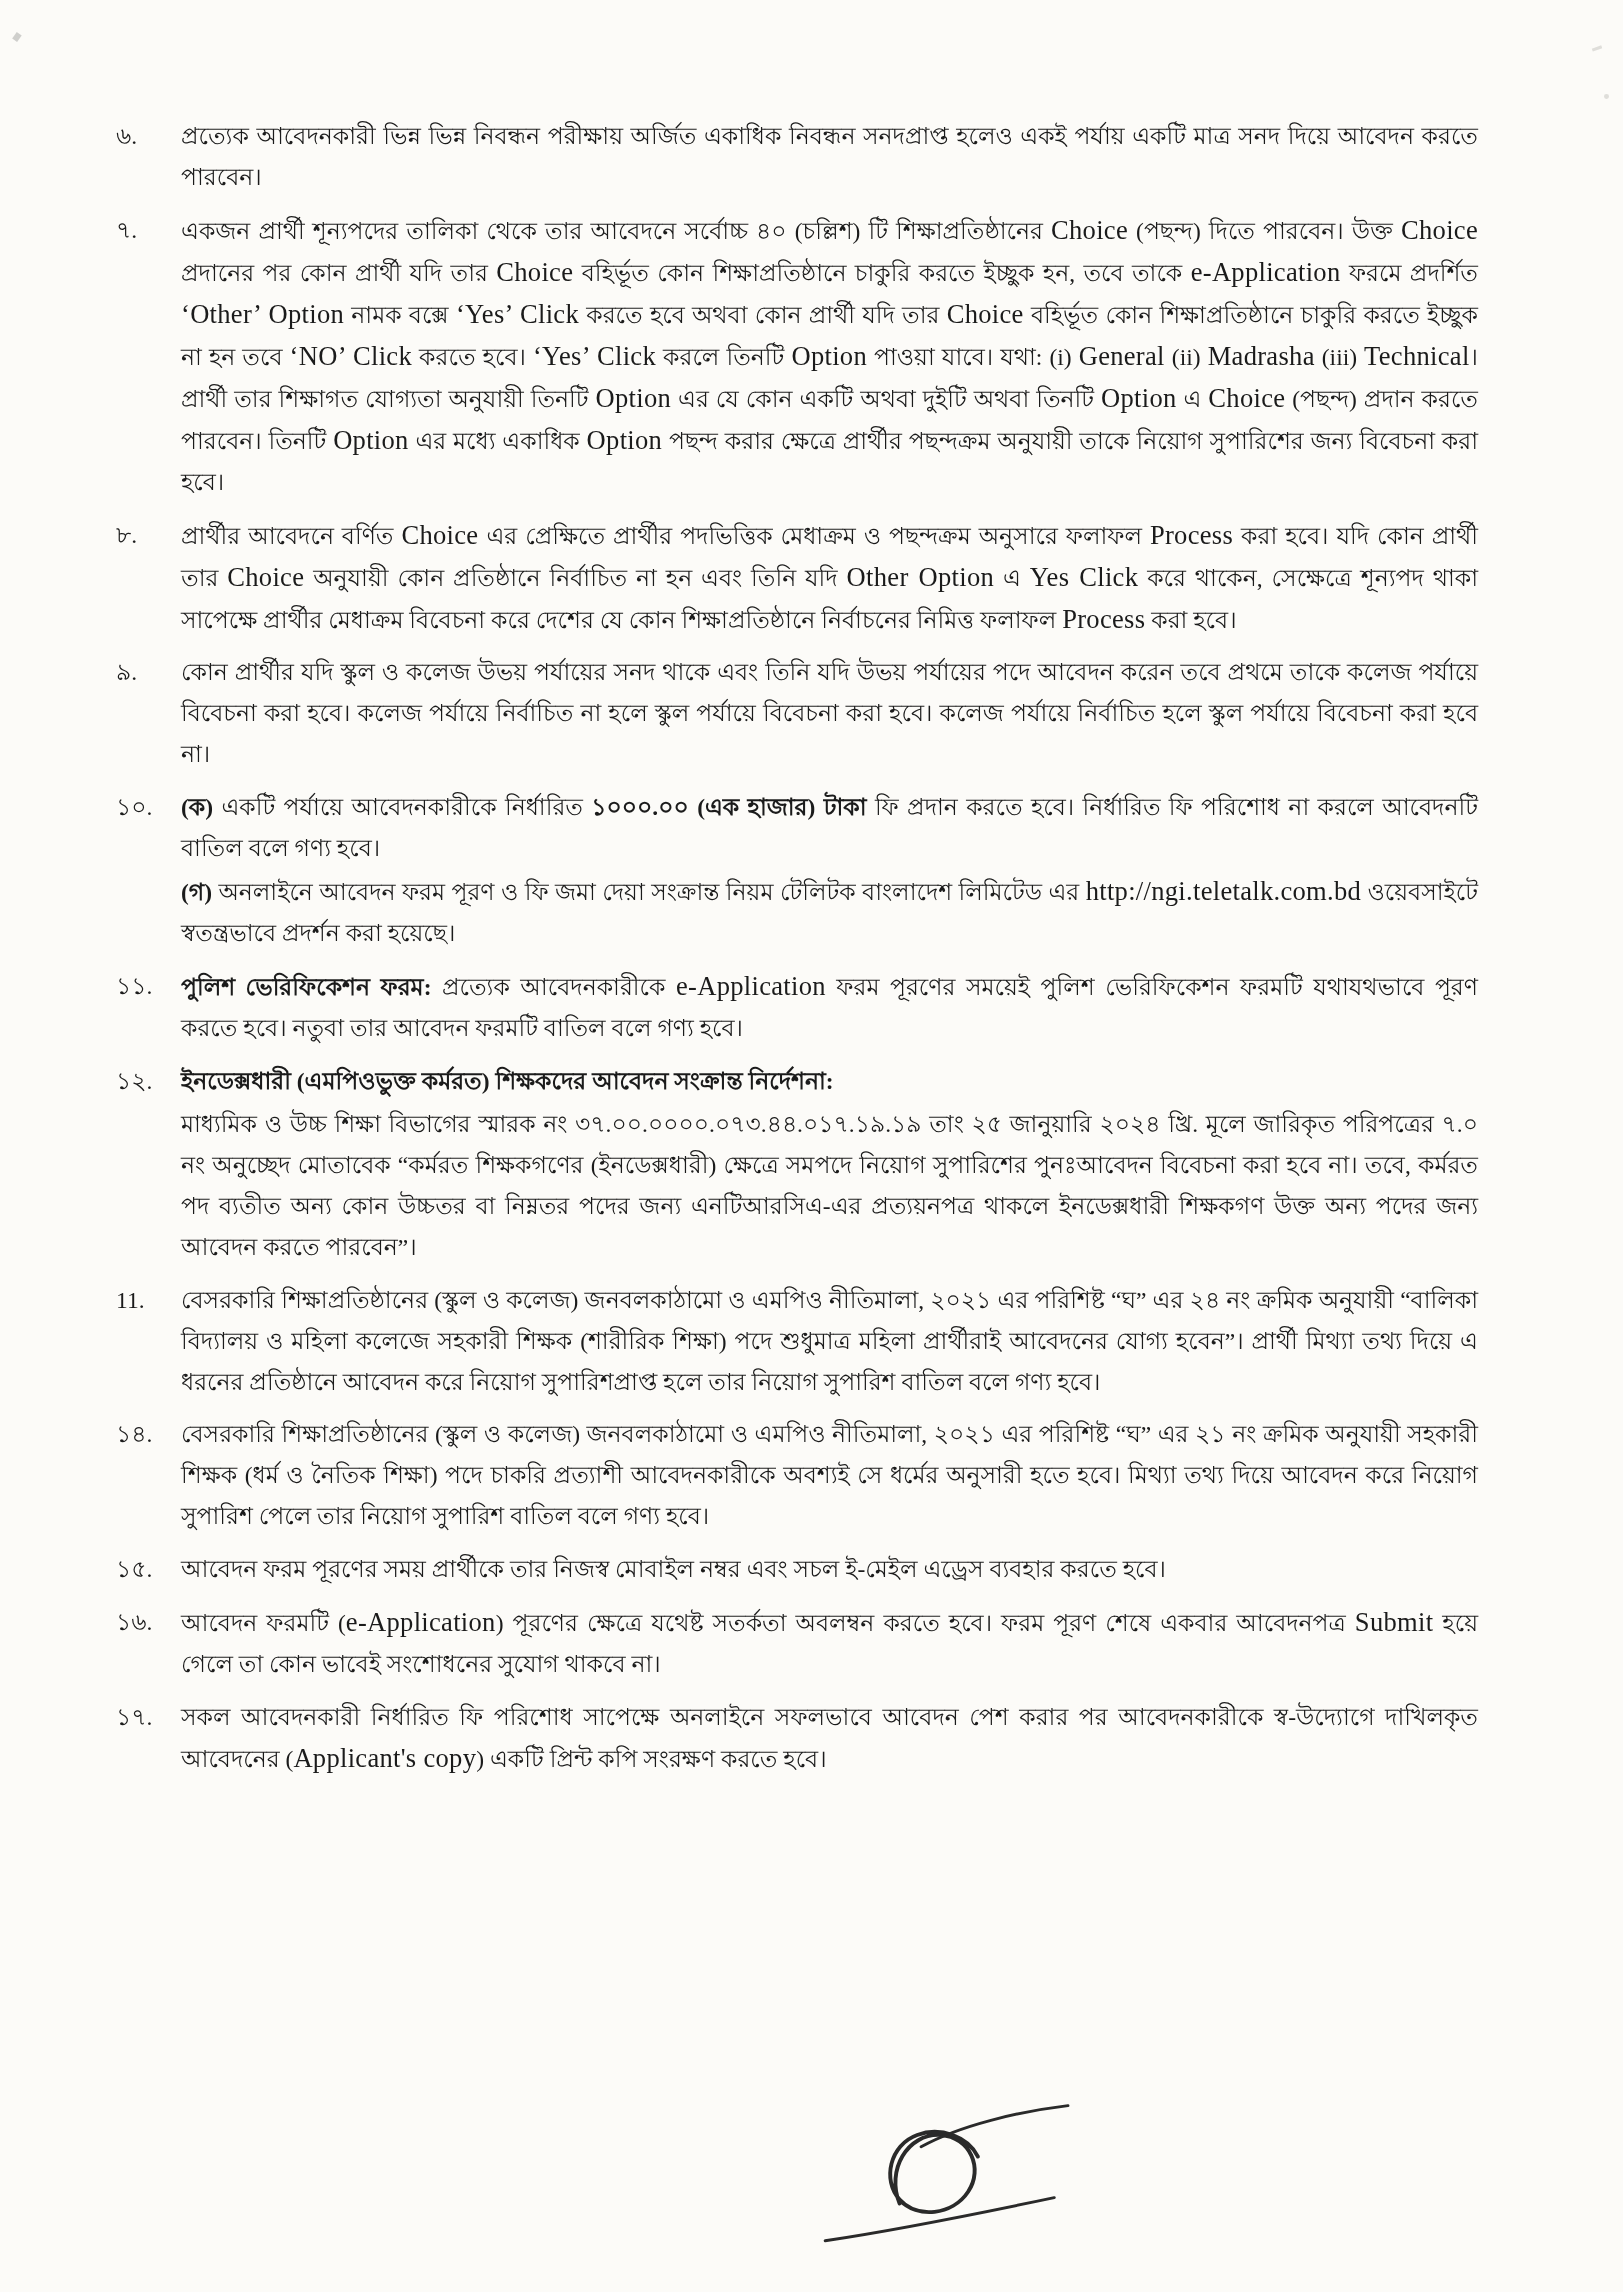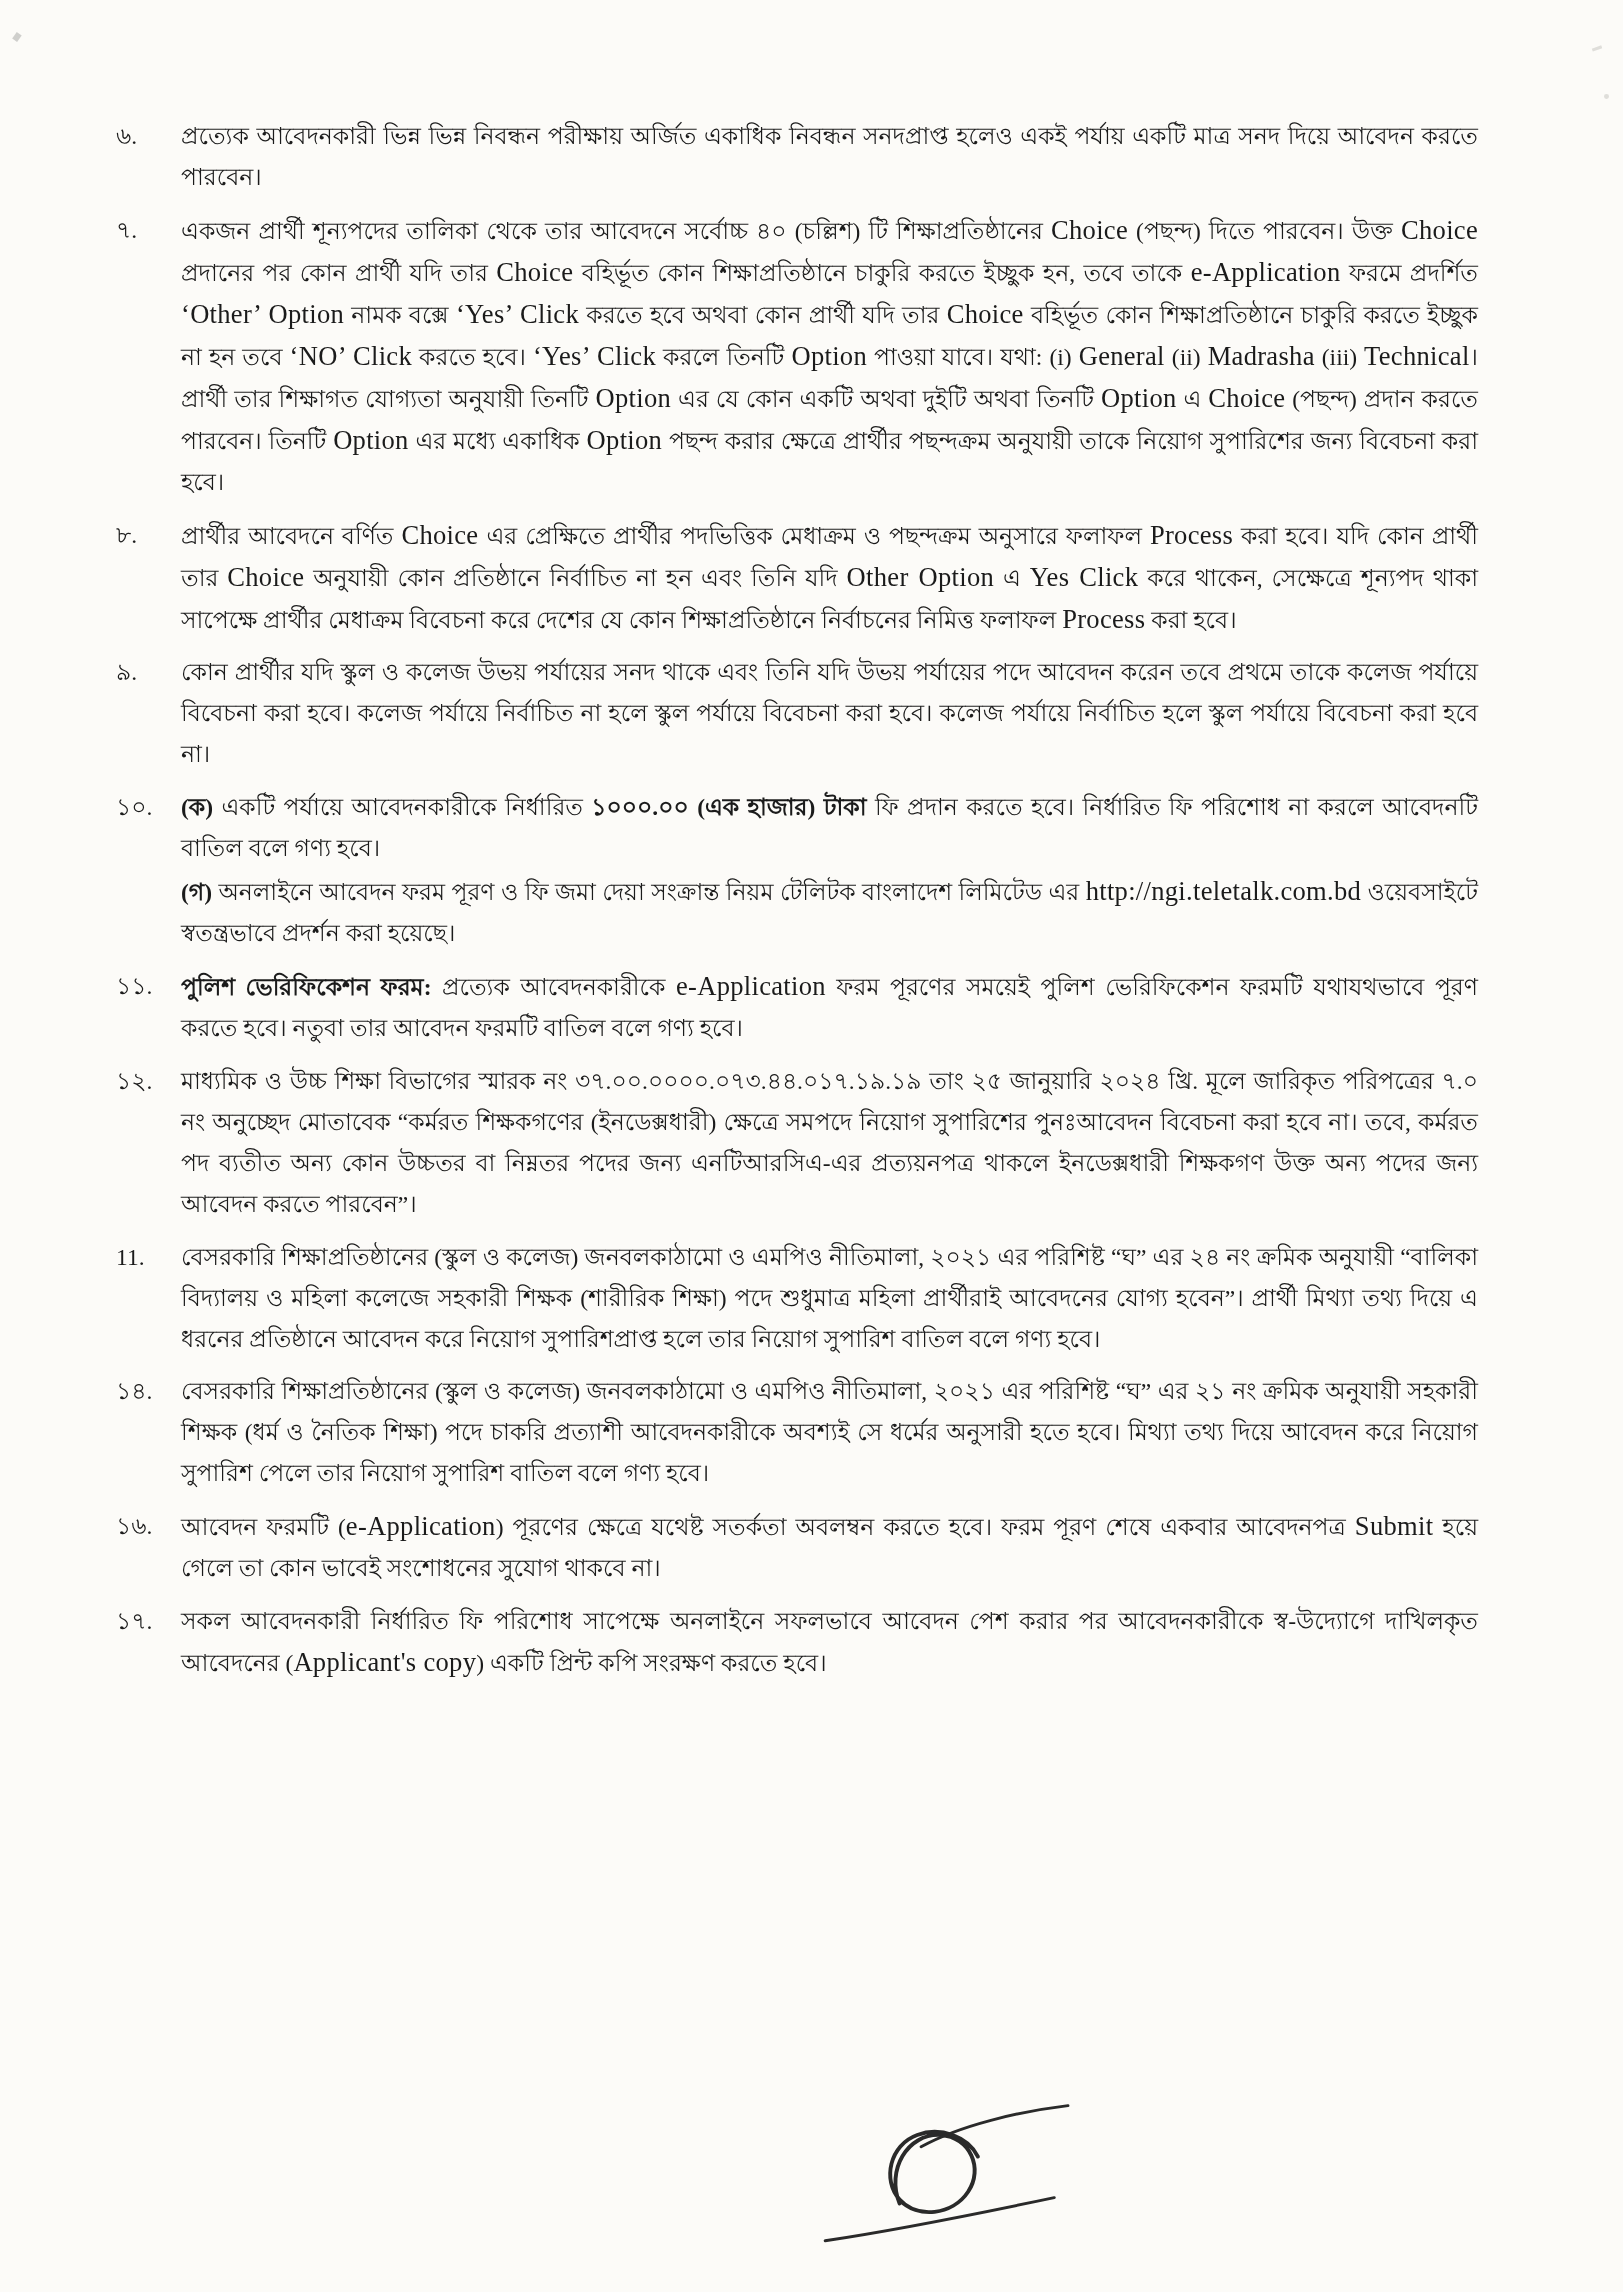--- a/index.html
+++ b/index.html
@@ -106,33 +106,40 @@
       </div>
       <div class="item">
         <div class="num">১১.</div>
         <div class="body">
           <p class="para"><span class="bold">পুলিশ ভেরিফিকেশন ফরম:</span><span> প্রত্যেক আবেদনকারীকে </span><span class="latin">e-Application</span><span> ফরম পূরণের সময়েই পুলিশ ভেরিফিকেশন ফরমটি যথাযথভাবে পূরণ করতে হবে। নতুবা তার আবেদন ফরমটি বাতিল বলে গণ্য হবে।</span></p>
         </div>
       </div>
       <div class="item">
         <div class="num">১২.</div>
         <div class="body">
+          <p class="para"><span class="bold">ইনডেক্সধারী (এমপিওভুক্ত কর্মরত) শিক্ষকদের আবেদন সংক্রান্ত নির্দেশনা:</span></p>
           <p class="para"><span>মাধ্যমিক ও উচ্চ শিক্ষা বিভাগের স্মারক নং ৩৭.০০.০০০০.০৭৩.৪৪.০১৭.১৯.১৯ তাং ২৫ জানুয়ারি ২০২৪ খ্রি. মূলে জারিকৃত পরিপত্রের ৭.০ নং অনুচ্ছেদ মোতাবেক “কর্মরত শিক্ষকগণের (ইনডেক্সধারী) ক্ষেত্রে সমপদে নিয়োগ সুপারিশের পুনঃআবেদন বিবেচনা করা হবে না। তবে, কর্মরত পদ ব্যতীত অন্য কোন উচ্চতর বা নিম্নতর পদের জন্য এনটিআরসিএ-এর প্রত্যয়নপত্র থাকলে ইনডেক্সধারী শিক্ষকগণ উক্ত অন্য পদের জন্য আবেদন করতে পারবেন”।</span></p>
         </div>
       </div>
       <div class="item">
         <div class="num">11.</div>
         <div class="body">
           <p class="para"><span>বেসরকারি শিক্ষাপ্রতিষ্ঠানের (স্কুল ও কলেজ) জনবলকাঠামো ও এমপিও নীতিমালা, ২০২১ এর পরিশিষ্ট “ঘ” এর ২৪ নং ক্রমিক অনুযায়ী “বালিকা বিদ্যালয় ও মহিলা কলেজে সহকারী শিক্ষক (শারীরিক শিক্ষা) পদে শুধুমাত্র মহিলা প্রার্থীরাই আবেদনের যোগ্য হবেন”। প্রার্থী মিথ্যা তথ্য দিয়ে এ ধরনের প্রতিষ্ঠানে আবেদন করে নিয়োগ সুপারিশপ্রাপ্ত হলে তার নিয়োগ সুপারিশ বাতিল বলে গণ্য হবে।</span></p>
         </div>
       </div>
       <div class="item">
         <div class="num">১৪.</div>
         <div class="body">
           <p class="para"><span>বেসরকারি শিক্ষাপ্রতিষ্ঠানের (স্কুল ও কলেজ) জনবলকাঠামো ও এমপিও নীতিমালা, ২০২১ এর পরিশিষ্ট “ঘ” এর ২১ নং ক্রমিক অনুযায়ী সহকারী শিক্ষক (ধর্ম ও নৈতিক শিক্ষা) পদে চাকরি প্রত্যাশী আবেদনকারীকে অবশ্যই সে ধর্মের অনুসারী হতে  হবে। মিথ্যা তথ্য দিয়ে আবেদন করে নিয়োগ সুপারিশ পেলে তার নিয়োগ সুপারিশ বাতিল বলে গণ্য হবে।</span></p>
+        </div>
+      </div>
+      <div class="item">
+        <div class="num">১৫.</div>
+        <div class="body">
+          <p class="para"><span>আবেদন ফরম পূরণের সময় প্রার্থীকে তার নিজস্ব মোবাইল নম্বর এবং সচল ই-মেইল এড্রেস ব্যবহার করতে হবে।</span></p>
         </div>
       </div>
       <div class="item">
         <div class="num">১৬.</div>
         <div class="body">
           <p class="para"><span>আবেদন ফরমটি (</span><span class="latin">e-Application</span><span>) পূরণের ক্ষেত্রে যথেষ্ট সতর্কতা অবলম্বন করতে হবে। ফরম পূরণ শেষে একবার আবেদনপত্র </span><span class="latin">Submit</span><span> হয়ে গেলে তা কোন ভাবেই সংশোধনের সুযোগ থাকবে না।</span></p>
         </div>
       </div>
       <div class="item">
         <div class="num">১৭.</div>

